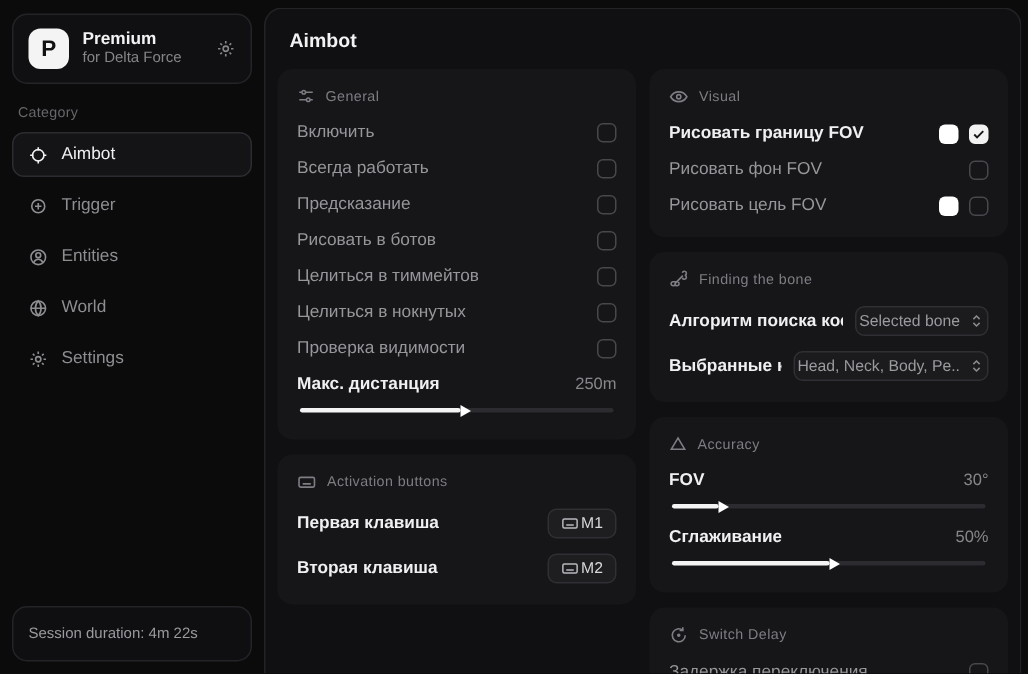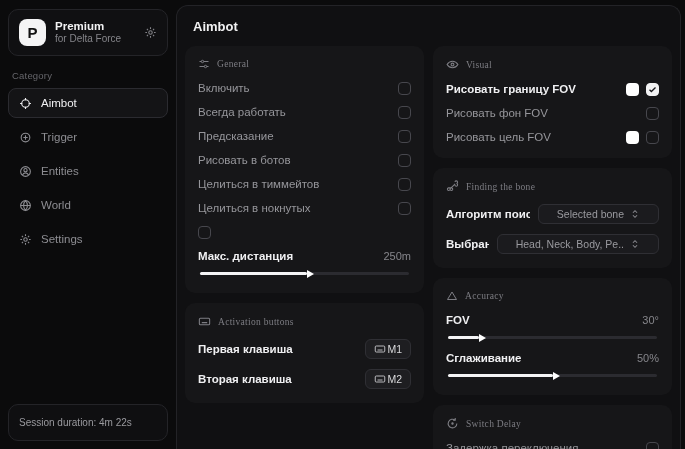--- a/index.html
+++ b/index.html
@@ -59,21 +59,21 @@
   .main-header { padding: 13px 16px 10px 16px; }
   .main-title { font-size: 13px; font-weight: bold; color: #f2f2f3; }
   .content { display: flex; gap: 9px; padding: 2px 8px 0 8px; }
   .col { flex: 1; min-width: 0; }
   .panel {
     background: #161618; border-radius: 10px;
     padding: 12px 13px; margin-bottom: 10px;
   }
   .panel-header {
     display: flex; align-items: center; gap: 7px;
-    font-family: Liberation Serif, serif;
+    font-family: Liberation Sans, sans-serif;
     font-size: 9.5px; color: #7d7d83; letter-spacing: .3px;
     margin-bottom: 11px;
   }
   .panel-header .icon svg { stroke: #7d7d83; }
   .row {
     display: flex; align-items: center; justify-content: space-between;
     gap: 8px; margin: 0 0 10px 0; min-height: 14px;
   }
   .row:last-child { margin-bottom: 2px; }
   .row-label { font-size: 11.5px; color: #96969b; white-space: nowrap; overflow: hidden; }
@@ -112,21 +112,21 @@
   .key-btn {
     display: inline-flex; align-items: center; gap: 1px;
     background: #1e1e21; border: 1px solid #2f2f34; border-radius: 6px;
     padding: 3px 8px; font-size: 10.5px; color: #d9d9db; cursor: pointer;
   }
   .key-btn .icon svg { stroke: #b9b9bd; }
   
   .dropdown {
     display: inline-flex; align-items: center; gap: 6px;
     background: #1b1b1e; border: 1px solid #2f2f34; border-radius: 6px;
-    padding: 3px 18px; font-size: 10.5px; color: #9a9a9f; cursor: pointer;
+    padding: 3px 2px; font-size: 10.5px; color: #9a9a9f; cursor: pointer;
     white-space: nowrap;
     text-align: right;
   }
   .dropdown .icon svg { stroke: #8a8a8f; }
 </style>
 </head>
 <body>
 
 <div class="sidebar">
   <div class="premium-card">
@@ -234,20 +234,21 @@
         </div>
         <div class="row">
           <span class="row-label">Целиться в тиммейтов</span>
           <span class="checkbox"></span>
         </div>
         <div class="row">
           <span class="row-label">Целиться в нокнутых</span>
           <span class="checkbox"></span>
         </div>
         <div class="row">
+          <span class="row-label">Проверка видимости</span>
           <span class="checkbox"></span>
         </div>
         <div class="slider-group">
           <div class="row" style="margin-bottom:0">
             <span class="row-label bright">Макс. дистанция</span>
             <span class="row-value">250m</span>
           </div>
           <div class="slider">
             <div class="slider-fill" style="width: 51%;">
               <span class="slider-thumb"></span>

